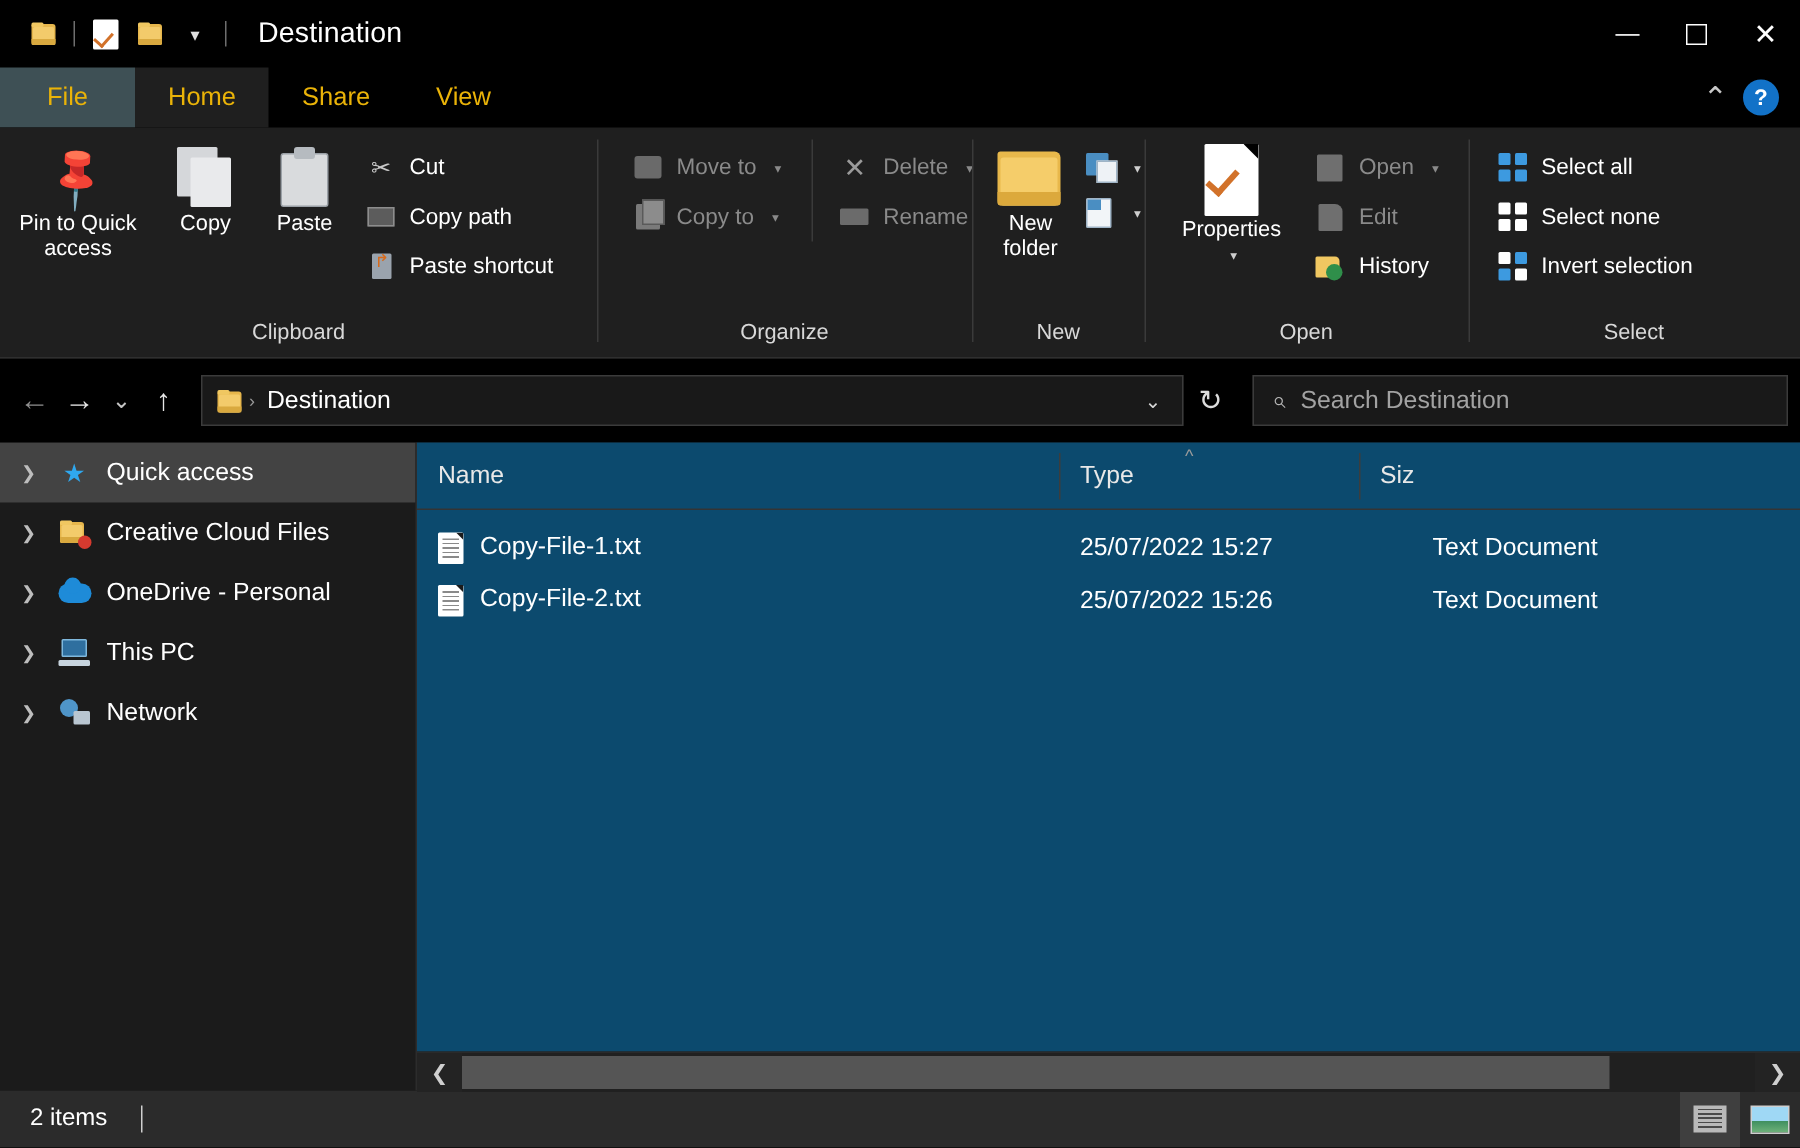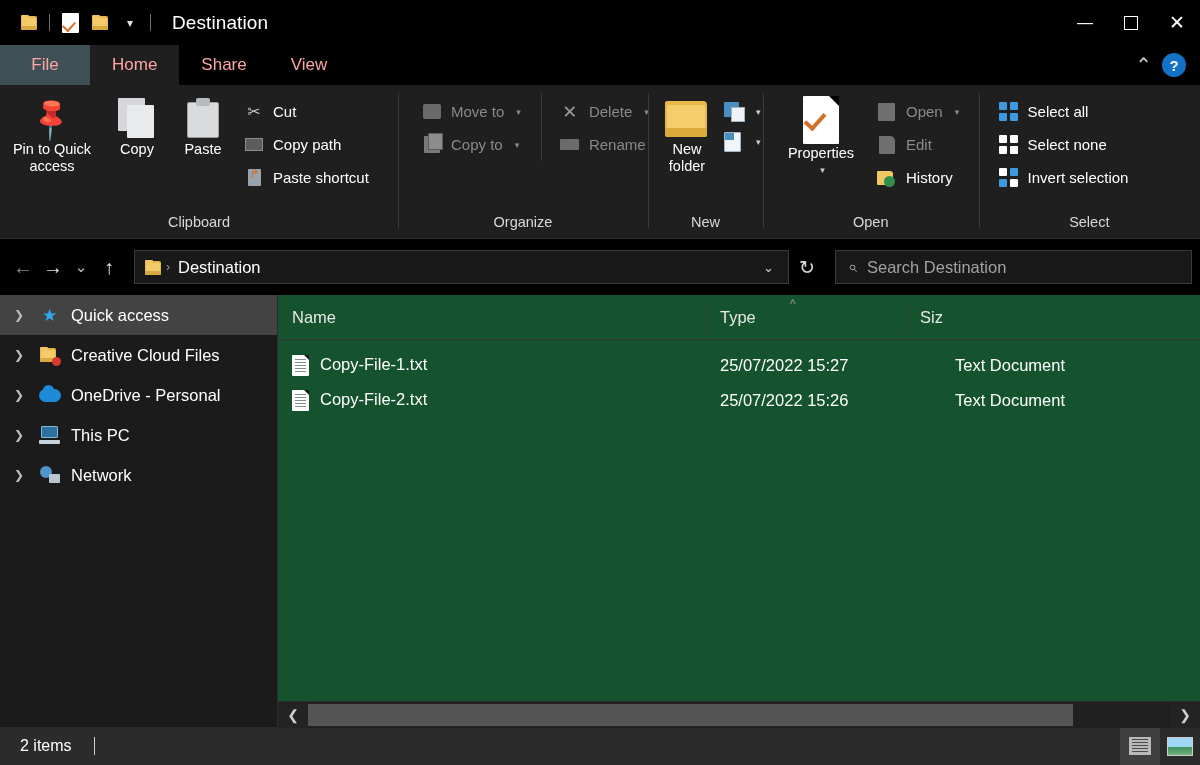--- a/index.html
+++ b/index.html
@@ -35,21 +35,21 @@
   .doccheck::after {
     content:""; position:absolute; left:3px; top:6px; width:6px; height:10px;
     border-right:2.4px solid #d2722a; border-bottom:2.4px solid #d2722a;
     transform: rotate(42deg);
   }
 
   
   .tabs { height: 40px; background:#000000; display:flex; align-items:flex-end; flex:none; position:relative; }
   .tab {
     height:40px; display:flex; align-items:center; justify-content:center;
-    font-size:17px; color:#fca5a5; padding:0 22px; cursor:default;
+    font-size:17px; color:#eab308; padding:0 22px; cursor:default;
   }
   .tab.file { background:#3e5055; min-width:90px; }
   .tab.active { background:#1f1f1f; }
   .ribbon-right { margin-left:auto; display:flex; align-items:center; gap:10px; padding-right:14px; height:40px; }
   .chev-up { color:#c8c8c8; font-size:20px; }
   .help {
     width:24px; height:24px; border-radius:50%; background:#1272c8;
     display:flex; align-items:center; justify-content:center;
     font-size:15px; font-weight:bold; color:#fff;
   }
@@ -137,21 +137,21 @@
   
   .content { flex:1; display:flex; min-height:0; background:#1b1b1b; }
 
   .sidebar { width:278px; background:#1b1b1b; border-right:1px solid #2c2c2c; padding-top:0; flex:none; overflow:hidden; }
   .navitem { height:40px; display:flex; align-items:center; gap:10px; padding-left:10px; font-size:16.5px; color:#ffffff; }
   .navitem.selected { background:#434343; }
   .navitem .chev { width:18px; text-align:center; color:#bdbdbd; font-size:12px; flex:none; }
   .navitem .nic { width:23px; height:22px; display:flex; align-items:center; justify-content:center; flex:none; }
   .star { color:#2fa8ef; font-size:17px; }
 
-  .listpane { flex:1; display:flex; flex-direction:column; min-width:0; background:#14532d; position:relative; }
+  .listpane { flex:1; display:flex; flex-direction:column; min-width:0; background:#0c4a6e; position:relative; }
   .sortcaret { position:absolute; left:512px; top:2px; color:#9b9b9b; font-size:12px; }
   .colheader { height:45px; display:flex; align-items:center; border-bottom:1px solid #343434; flex:none; position:relative; }
   .col { font-size:16.5px; color:#e8e8e8; padding-left:14px; position:relative; height:45px; display:flex; align-items:center; }
   .col + .col::before { content:""; position:absolute; left:0; top:7px; bottom:7px; width:1px; background:#3d3d3d; }
   .c-name { width:428px; flex:none; }
   .c-date { width:235px; flex:none; }
   .c-type { width:200px; flex:none; }
   .c-size { flex:1; }
 
   .rows { flex:1; overflow:hidden; padding-top:8px; }

